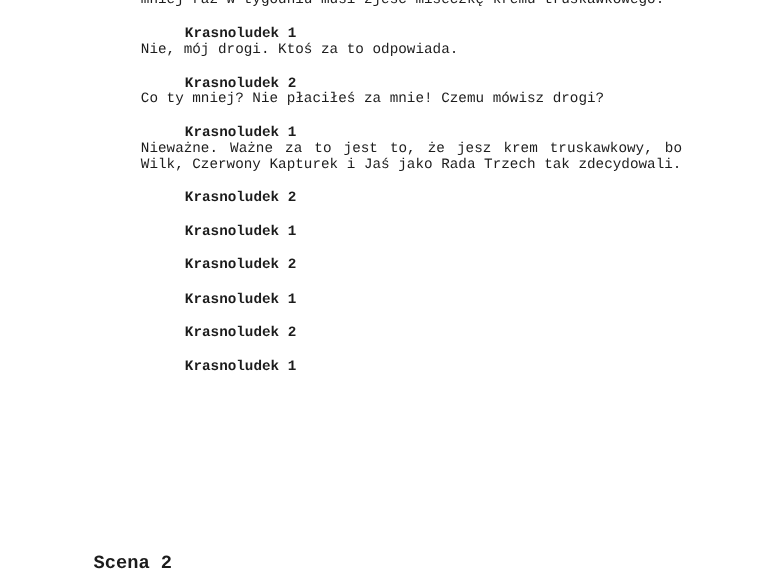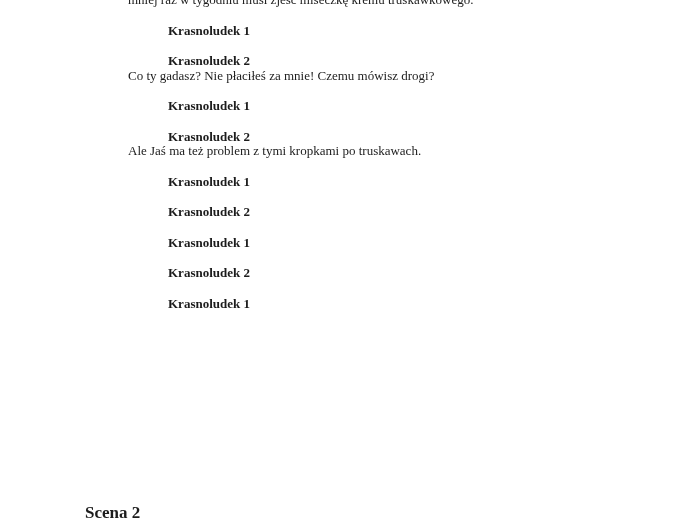--- a/index.html
+++ b/index.html
@@ -6,21 +6,21 @@
     margin: 0;
     padding: 0;
     background: #ffffff;
   }
   .page {
     position: relative;
     width: 700px;
     height: 520px;
     background: #ffffff;
     overflow: hidden;
-    font-family: Liberation Serif, serif;
+    font-family: Liberation Mono, monospace;
     color: #1c1c1c;
   }
   .script-column {
     position: absolute;
     left: 128px;
     top: -7px;
     width: 492px;
     font-size: 13px;
     line-height: 14.5px;
   }
@@ -51,34 +51,35 @@
 </style>
 </head>
 <body>
 
 <div class="page" style="background: rgb(255, 255, 255); color: rgb(28, 28, 28);">
   <div class="script-column">
     <div class="partial-line">mniej raz w tygodniu musi zjeść miseczkę kremu truskawkowego.</div>
     <div>
   <div class="dialogue-block">
     <div class="speaker">Krasnoludek 1</div>
+    <div class="dialogue-text">Nie, mój drogi. Ktoś za to odpowiada.</div>
   </div>
 
   <div class="dialogue-block">
     <div class="speaker">Krasnoludek 2</div>
-    <div class="dialogue-text">Co ty gadasz? Nie płaciłeś za mnie! Czemu mówisz drogi?</div>
+    <div class="dialogue-text">Co ty mniej? Nie płaciłeś za mnie! Czemu mówisz drogi?</div>
   </div>
 
   <div class="dialogue-block">
     <div class="speaker">Krasnoludek 1</div>
+    <div class="dialogue-text">Nieważne. Ważne za to jest to, że jesz krem truskawkowy, bo Wilk, Czer­wony Kapturek i Jaś jako Rada Trzech tak zdecydowali.</div>
   </div>
 
   <div class="dialogue-block">
     <div class="speaker">Krasnoludek 2</div>
-    <div class="dialogue-text">Ale Jaś ma też problem z tymi kropkami po truskawach.</div>
   </div>
 
   <div class="dialogue-block">
     <div class="speaker">Krasnoludek 1</div>
   </div>
 
   <div class="dialogue-block">
     <div class="speaker">Krasnoludek 2</div>
   </div>
 

